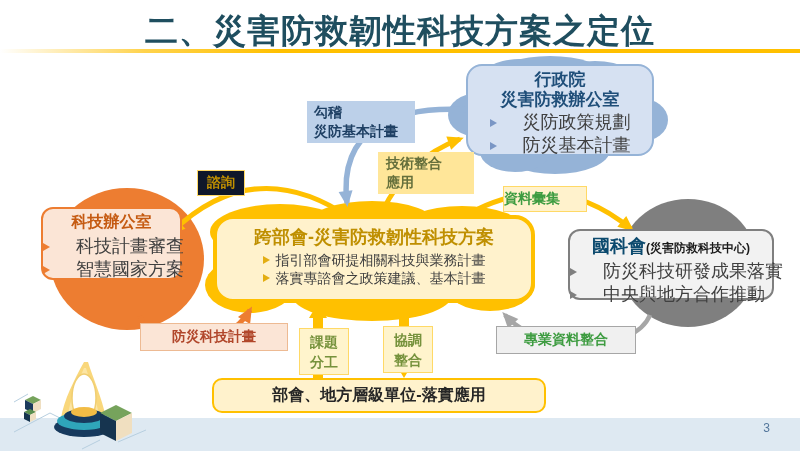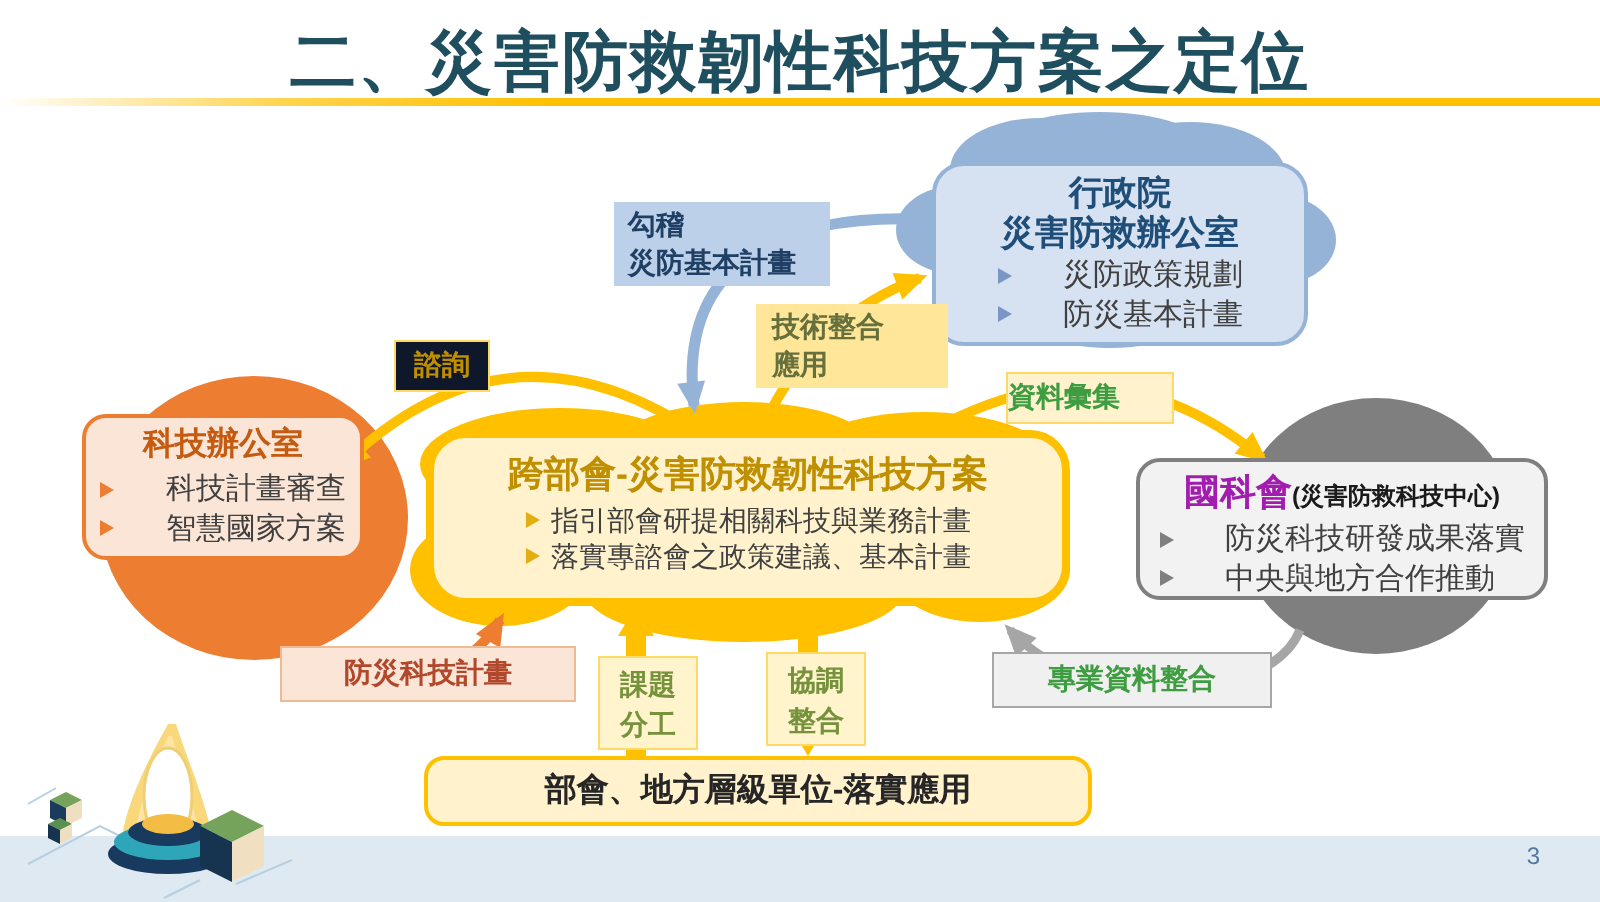--- a/index.html
+++ b/index.html
@@ -13,43 +13,43 @@
               background:linear-gradient(90deg,#ffffff 0%,#ffd34d 18%,#FFC000 35%,#FFC000 100%);}
 
   
   .footer-band{position:absolute;left:0;bottom:0;width:100%;height:33px;background:#DEE9F2;}
   .page-num{position:absolute;right:30px;top:421px;font-size:12px;color:#54779C;}
 
   svg.layer{position:absolute;left:0;top:0;}
 
   
   .box{position:absolute;box-sizing:border-box;}
-  .cabinet-box{left:466px;top:81px;width:188px;height:92px;background:#D6E1F2;
+  .cabinet-box{left:466px;top:64px;width:188px;height:92px;background:#D6E1F2;
                border:2px solid #95B3D7;border-radius:16px;padding-top:4px;}
   .cabinet-title{text-align:center;font-weight:bold;color:#1F4E79;font-size:17px;line-height:1.15;}
   .tech-box{left:41px;top:207px;width:141px;height:73px;background:#FBE5D6;
             border:2.5px solid #ED7D31;border-radius:12px;padding-top:3px;}
   .tech-title{text-align:center;font-weight:bold;color:#C55A11;font-size:16px;}
   .program-box{left:213px;top:215px;width:322px;height:88px;background:#FFF2CC;
                border:4px solid #FFC000;border-radius:20px;padding-top:6px;}
   .program-title{text-align:center;font-weight:bold;color:#BF8F00;font-size:18px;}
   .nstc-box{left:568px;top:229px;width:206px;height:71px;background:#F2F2F2;
             border:2.5px solid #7F7F7F;border-radius:12px;padding-top:3px;}
   .nstc-title{text-align:center;font-weight:bold;}
-  .nstc-name{color:#a21caf;font-size:18px;}
+  .nstc-name{color:#0c4a6e;font-size:18px;}
   .nstc-suffix{color:#1a1a1a;font-size:12px;}
   .ministries-box{left:212px;top:378px;width:334px;height:35px;background:#FFF2CC;
                   border:2.5px solid #FFC000;border-radius:10px;display:flex;
                   align-items:center;justify-content:center;
                   font-size:16px;font-weight:bold;color:#262626;}
 
   
   ul.blt{margin:2px auto 0;padding:0;width:max-content;list-style:none;}
   ul.blt li{display:flex;align-items:center;color:#404040;line-height:1.3;}
-  .blt-13 li{font-size:15px;gap:20px;}
+  .blt-13 li{font-size:18px;gap:20px;}
   .blt-14 li{font-size:14px;line-height:1.5;}
   .tri{display:inline-block;width:0;height:0;border-top:4px solid transparent;
        border-bottom:4px solid transparent;border-left:7px solid #888;margin-right:6px;}
   .tri-blue{border-left-color:#7A96C5;}
   .tri-orange{border-left-color:#ED7D31;}
   .tri-gold{border-left-color:#E3AE12;}
   .tri-gray{border-left-color:#7F7F7F;}
 
   
   .lbl{position:absolute;font-weight:bold;box-sizing:border-box;}

